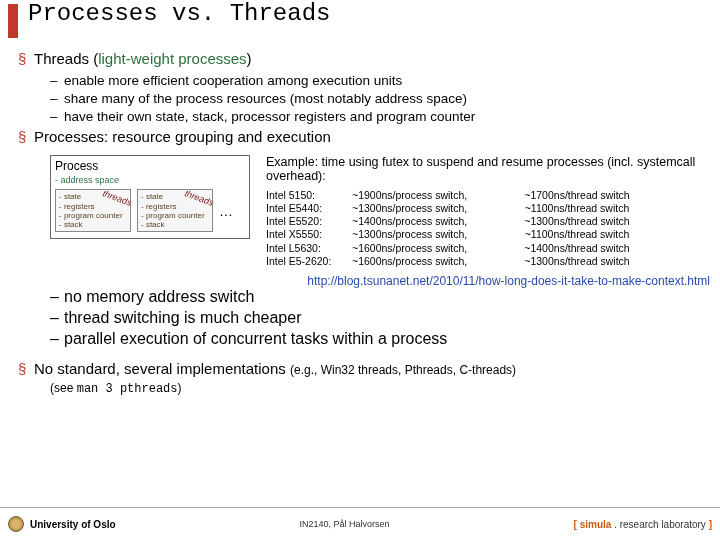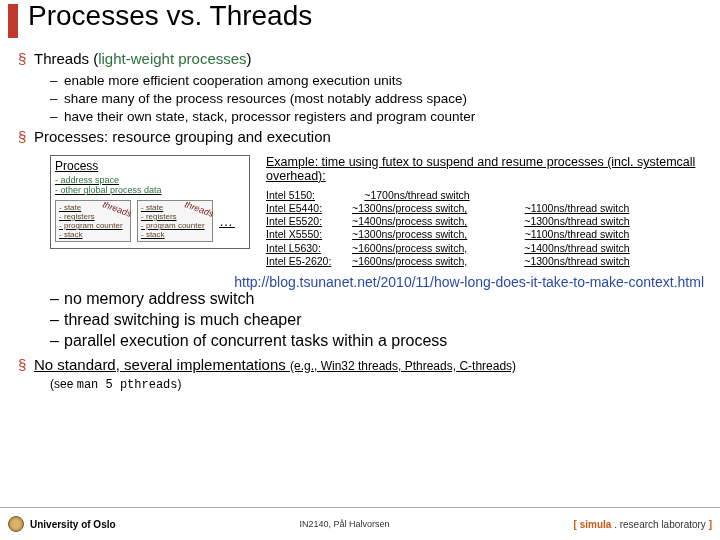--- a/index.html
+++ b/index.html
@@ -11,38 +11,38 @@
     position: relative;
     overflow: hidden;
   }
   .accent-bar {
     position: absolute; left: 8px; top: 4px;
     width: 10px; height: 34px;
     background: #c0392b;
   }
   .title {
     position: absolute; left: 28px; top: 0;
-    font-size: 28px; font-weight: 400;
+    font-size: 24px; font-weight: 400; font-family: Liberation Mono, monospace;
   }
   .content {
     position: absolute; left: 18px; top: 50px; right: 10px;
   }
   ul.top { list-style: none; }
   ul.top > li { position: relative; padding-left: 16px; margin-bottom: 4px; font-size: 15px; }
   ul.top > li::before {
     content: "§"; position: absolute; left: 0; top: 0;
     color: #c0392b; font-size: 15px;
   }
   .lwp { color: #2f6f3f; }
   ul.sub { list-style: none; margin-top: 6px; margin-left: 16px; }
   ul.sub > li { position: relative; padding-left: 14px; font-size: 13.5px; margin-bottom: 3px; }
   ul.sub > li::before {
     content: "–"; position: absolute; left: 0; top: 0;
   }
-  .diagram-row { display: flex; align-items: flex-start; margin: 10px 0 6px 32px; gap: 16px; text-decoration: underline; }
+  .diagram-row { display: flex; align-items: flex-start; margin: 10px 0 6px 32px; gap: 16px; }
   .process-box {
     border: 1px solid #666;
     width: 200px;
     font-size: 9px;
     padding: 3px 4px 6px 4px;
   }
   .process-box .hdr { font-size: 12px; margin-bottom: 2px; }
   .process-box .shared { color: #2f6f3f; margin-bottom: 4px; line-height: 1.15; }
   .threads-row { display: flex; gap: 6px; align-items: center; }
   .thread-box {
@@ -59,27 +59,27 @@
   .example {
     font-size: 12.5px; flex: 1; min-width: 0;
   }
   .example .ex-title { margin-bottom: 6px; }
   .ex-table { font-size: 10.5px; line-height: 1.25; }
   .ex-row { display: flex; gap: 8px; }
   .ex-row .c1 { width: 78px; }
   .ex-row .c2 { width: 152px; }
   .ex-row .c3 { width: 130px; text-align: center; }
   .source-link {
-    font-size: 14px; color: #2a4aa8;
-    text-align: right; margin: 2px 6px 0 0;
+    font-size: 12px; color: #2a4aa8;
+    text-align: right; margin: 2px 0 0 0;
   }
   ul.sub2 { list-style: none; margin-left: 32px; }
   ul.sub2 > li { position: relative; padding-left: 14px; font-size: 16px; margin-bottom: 3px; }
   ul.sub2 > li::before { content: "–"; position: absolute; left: 0; }
-  .last-bullet { margin-top: 6px; text-decoration: underline; }
+  .last-bullet { margin-top: 12px; }
   .eg { font-size: 12px; }
   .seeman { font-size: 12px; margin-left: 32px; }
   code.mono { font-family: "Courier New", monospace; font-size: 12px; }
   .footer {
     position: absolute; left: 0; right: 0; bottom: 0;
     height: 33px; border-top: 1px solid #aaa;
     display: flex; align-items: center; justify-content: space-between;
     padding: 16px 8px; font-size: 10px;
   }
   .footer .left { display: flex; align-items: center; gap: 6px; }
@@ -110,21 +110,20 @@
       </ul>
     </li>
     <li>Processes: resource grouping and execution</li>
   </ul>
 
   <div class="diagram-row">
     <div class="process-box">
       <div class="hdr">Process</div>
       <div class="shared">
         <div>- address space</div>
-        <div>- other global process data</div>
       </div>
       <div class="threads-row">
         <div class="thread-box">
           <div class="thread-label">threads</div>
           <div>- state</div>
           <div>- registers</div>
           <div>- program counter</div>
           <div>- stack</div>
         </div>
         <div class="thread-box">
@@ -136,20 +135,21 @@
         </div>
         <div class="dots">…</div>
       </div>
     </div>
 
     <div class="example">
       <div class="ex-title">Example: time using futex to suspend and resume processes (incl. systemcall overhead):</div>
       <div class="ex-table">
         <div class="ex-row">
           <div class="c1">Intel 5150:</div>
+          <div class="c2">~1900ns/process switch,</div>
           <div class="c3">~1700ns/thread switch</div>
         </div>
         <div class="ex-row">
           <div class="c1">Intel E5440:</div>
           <div class="c2">~1300ns/process switch,</div>
           <div class="c3">~1100ns/thread switch</div>
         </div>
         <div class="ex-row">
           <div class="c1">Intel E5520:</div>
           <div class="c2">~1400ns/process switch,</div>
@@ -181,21 +181,21 @@
     <li>thread switching is much cheaper</li>
     <li>parallel execution of concurrent tasks within a process</li>
   </ul>
 
   <ul class="top last-bullet">
     <li>
       <span>No standard, several implementations </span><span class="eg">(e.g., Win32 threads, Pthreads, C-threads)</span>
     </li>
   </ul>
   <div class="seeman">
-    <span>(see </span><code class="mono">man 5 pthreads</code><span>)</span>
+    <span>(see </span><code class="mono">man 3 pthreads</code><span>)</span>
   </div>
 </div>
 
 <div class="footer">
   <div class="left">
     <div class="seal"></div>
     <b>University of Oslo</b>
   </div>
   <div class="mid">IN2140, Pål Halvorsen</div>
   <div class="right">

